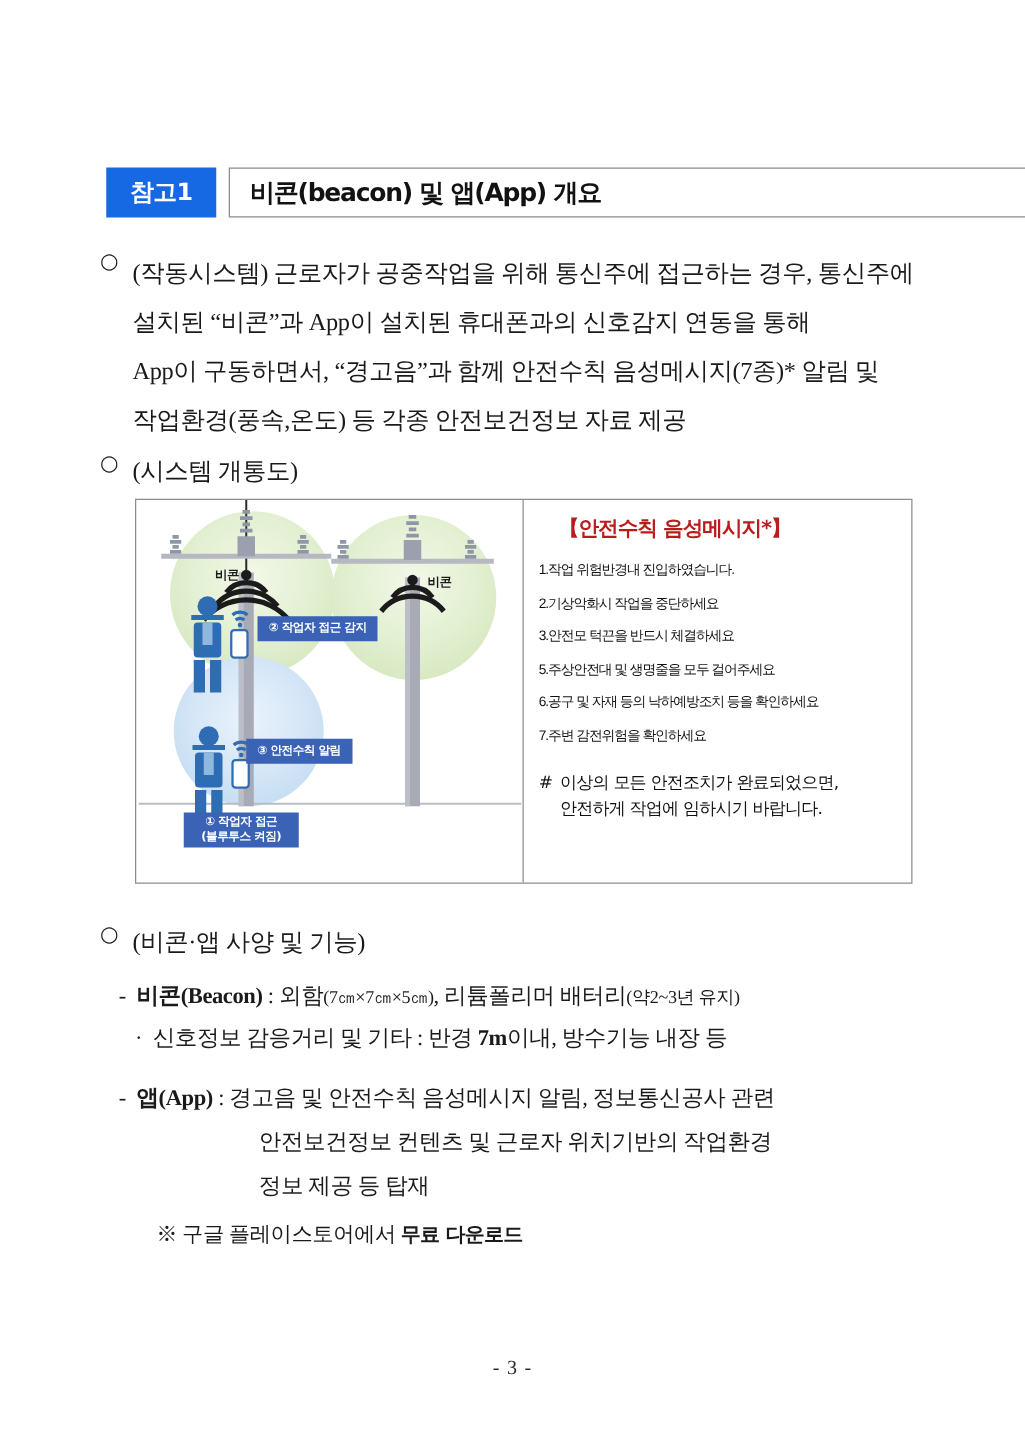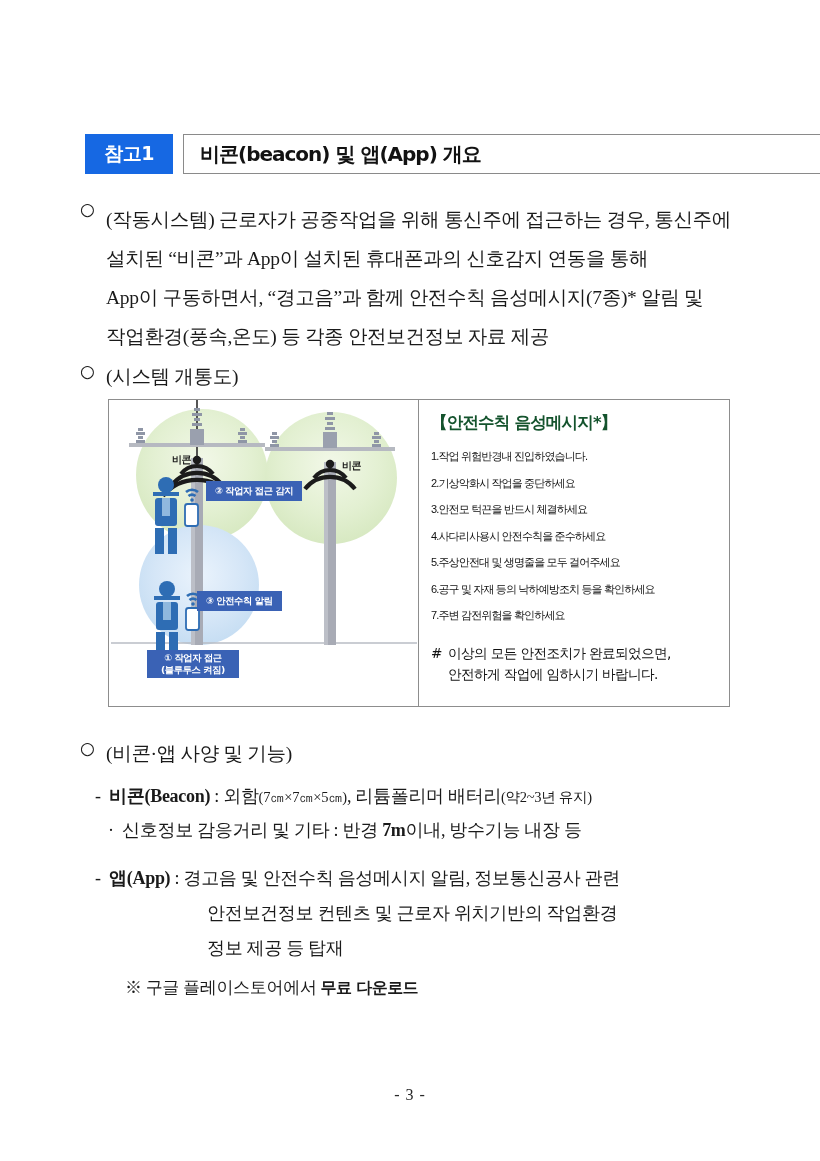--- a/index.html
+++ b/index.html
@@ -133,22 +133,22 @@
     padding: 10px 8px 6px 12px;
     box-sizing: border-box;
   }
 
   
   .msg-title {
     font-family: "DejaVu Sans", "Liberation Sans", sans-serif;
     font-weight: 700;
     font-size: 16.5px;
     letter-spacing: -0.8px;
-    color: #14532d;
-    margin: 2px 0 9px 0;
+    color: #b91c1c;
+    margin: 2px 0 9px 16px;
   }
   .msg-item {
     font-family: Liberation Sans, sans-serif;
     font-size: 11px;
     letter-spacing: -0.85px;
     line-height: 26.5px;
     color: #111;
     white-space: nowrap;
   }
   .msg-foot {
@@ -176,21 +176,21 @@
     font-family: "DejaVu Sans", "Liberation Sans", sans-serif;
     font-weight: 700;
     font-size: 9.3px;
     letter-spacing: -0.4px;
     text-align: center;
     line-height: 11.5px;
     padding: 4px 9px;
     box-sizing: border-box;
     white-space: nowrap;
   }
-  .pill-2 { left: 97px; top: 81px; }
+  .pill-2 { left: 97px; top: 93px; }
   .pill-3 { left: 88px; top: 191px; }
   .pill-1 {
     left: 38px; top: 250px;
     padding: 2px 14px;
     line-height: 12px;
   }
   .beacon-label {
     position: absolute;
     font-family: "DejaVu Sans", "Liberation Sans", sans-serif;
     font-weight: 700;
@@ -404,21 +404,20 @@
         <div>① 작업자 접근</div>
         <div>(블루투스 켜짐)</div>
       </div>
     </div>
 
     <div class="fig-right">
       <div class="msg-title">【안전수칙 음성메시지*】</div>
       <div class="msg-item">1.작업 위험반경내 진입하였습니다.</div>
       <div class="msg-item">2.기상악화시 작업을 중단하세요</div>
       <div class="msg-item">3.안전모 턱끈을 반드시 체결하세요</div>
-      <div class="msg-item">4.사다리사용시 안전수칙을 준수하세요</div>
       <div class="msg-item">5.주상안전대 및 생명줄을 모두 걸어주세요</div>
       <div class="msg-item">6.공구 및 자재 등의 낙하예방조치 등을 확인하세요</div>
       <div class="msg-item">7.주변 감전위험을 확인하세요</div>
       <div class="msg-foot">
         <span class="hash">#</span>
         <span class="ftxt">
           <span class="l1">이상의 모든 안전조치가 완료되었으면,</span>
           <span>안전하게 작업에 임하시기 바랍니다.</span>
         </span>
       </div>

